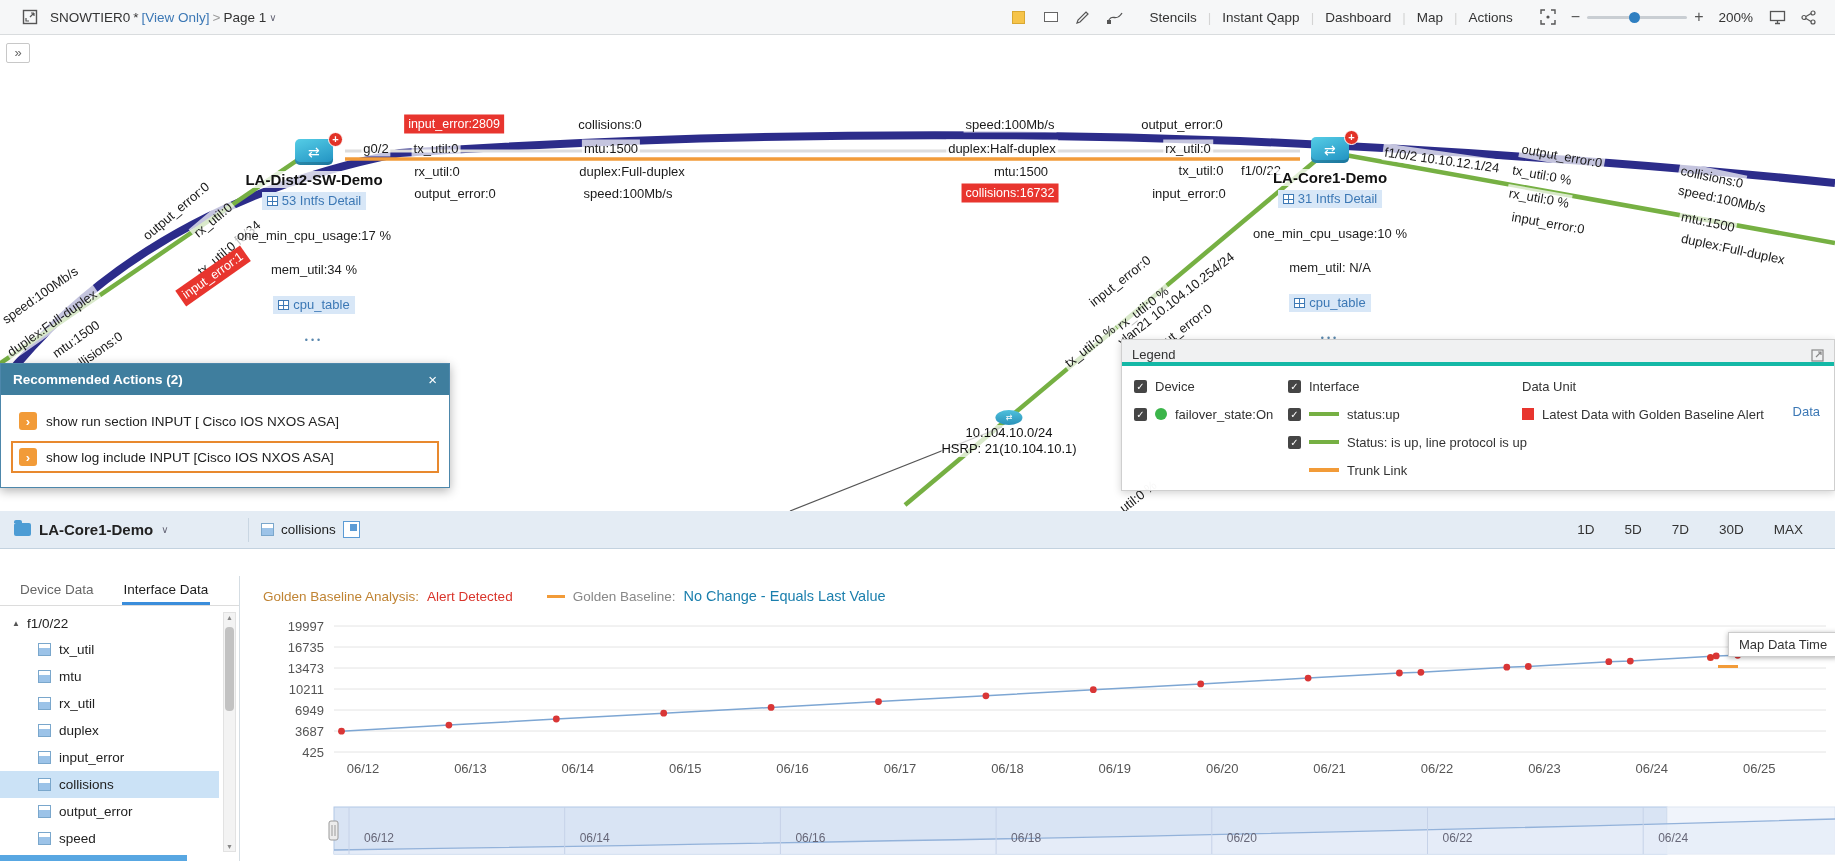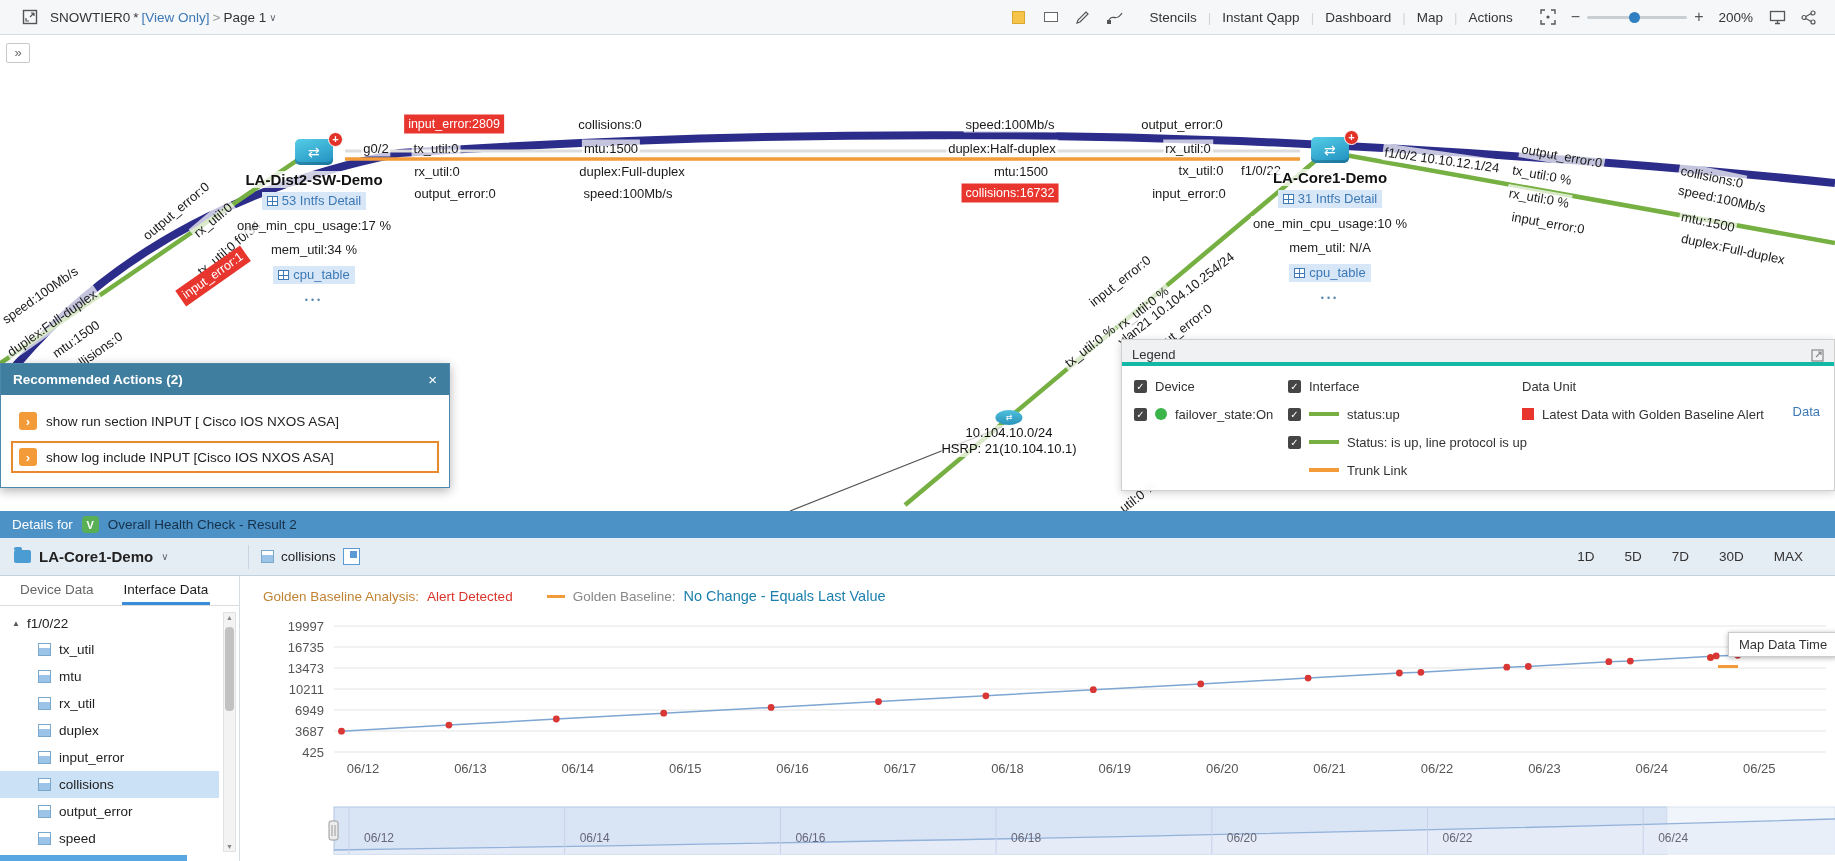--- a/index.html
+++ b/index.html
@@ -27,21 +27,21 @@
 #map-labels{position:absolute;inset:0;z-index:2}
 .maplabel{position:absolute;font-size:13px;color:#1a1a1a;white-space:nowrap;background:rgba(255,255,255,.72);padding:0 2px;line-height:17px}
 .maplabel.red{background:#e8352e;color:#fff;padding:1px 4px;font-size:12.5px}
 #devices{position:absolute;inset:0;z-index:3}
 .device{position:absolute;display:flex;flex-direction:column;align-items:center;transform:translate(-50%,0);cursor:pointer}
 .devicon{position:relative;width:38px;height:26px;border-radius:5px;background:linear-gradient(160deg,#55cde6,#1f8fc0);box-shadow:inset 0 -3px 0 rgba(0,0,0,.18);display:flex;align-items:center;justify-content:center;color:#fff;font-size:14px}
 .devicon::after{content:"⇄"}
 .badge{position:absolute;top:-7px;right:-10px;width:15px;height:15px;border-radius:50%;background:#e23227;border:1.5px solid #fff;color:#fff;font-size:11px;font-weight:bold;line-height:12px;text-align:center}
 .badge::after{content:"+"}
 .devname{margin-top:6px;font-size:15px;font-weight:bold;color:#111;background:rgba(255,255,255,.78);padding:0 3px;white-space:nowrap}
-.devdetails{margin-top:4px;display:flex;flex-direction:column;align-items:center;gap:8px}
+.devdetails{margin-top:4px;display:flex;flex-direction:column;align-items:center;gap:18px}
 .drow{font-size:13px;color:#222;line-height:16px;background:rgba(255,255,255,.72);padding:0 2px;display:flex;align-items:center;gap:4px;white-space:nowrap}
 .drow.chip{color:#3c78b5;background:#d8e7f7;padding:1px 5px;cursor:pointer}
 .drow.more{color:#5a88ae;font-size:9px;letter-spacing:3px;background:none;cursor:pointer}
 .tbl{width:11px;height:10px;border:1px solid #3c78b5;background:linear-gradient(#3c78b5,#3c78b5) 0 4px/100% 1px no-repeat,linear-gradient(#3c78b5,#3c78b5) 4px 0/1px 100% no-repeat,#fff;flex:none}
 #hsrp{position:absolute;z-index:3;transform:translate(-50%,0);display:flex;flex-direction:column;align-items:center}
 .hsrpicon{width: 27px;height:15px;border-radius:50%;background:linear-gradient(#4fc0dc,#2a92ba);color:#fff;font-size:8px;display:flex;align-items:center;justify-content:center;cursor:pointer}
 .hsrpicon::after{content:"⇄"}
 .hsrplabel{font-size:13px;color:#111;background:rgba(255,255,255,.72);line-height:16px;white-space:nowrap}
 #collapse-btn{position:absolute;left:6px;top:8px;z-index:4;width:24px;height:20px;background:#fff;border:1px solid #c8c8c8;border-radius:2px;color:#666;font-size:13px;line-height:18px;text-align:center;cursor:pointer}
 
@@ -348,25 +348,20 @@
     </div>
     <div class="lg-row">
       <span class="sw-sq" style="background:#e8352e"></span>
       <span>Latest Data with Golden Baseline Alert</span>
     </div>
   </div>
   <span id="lg-view">Data</span>
 </div>
 
 <div id="details">
-  <div id="det-h">
-    <span class="pfx">Details for</span>
-    <span class="qapp">V</span>
-    <span class="ttl">Overall Health Check - Result 2</span>
-  </div>
   <div id="det-sub">
     <span class="devsel">
       <span class="foldico"></span>
       <b>LA-Core1-Demo</b>
       <span class="caret">∨</span>
     </span>
     <span class="subdiv"></span>
     <span class="metric-tab">
       <span class="micon"></span>
       <span>collisions</span>

